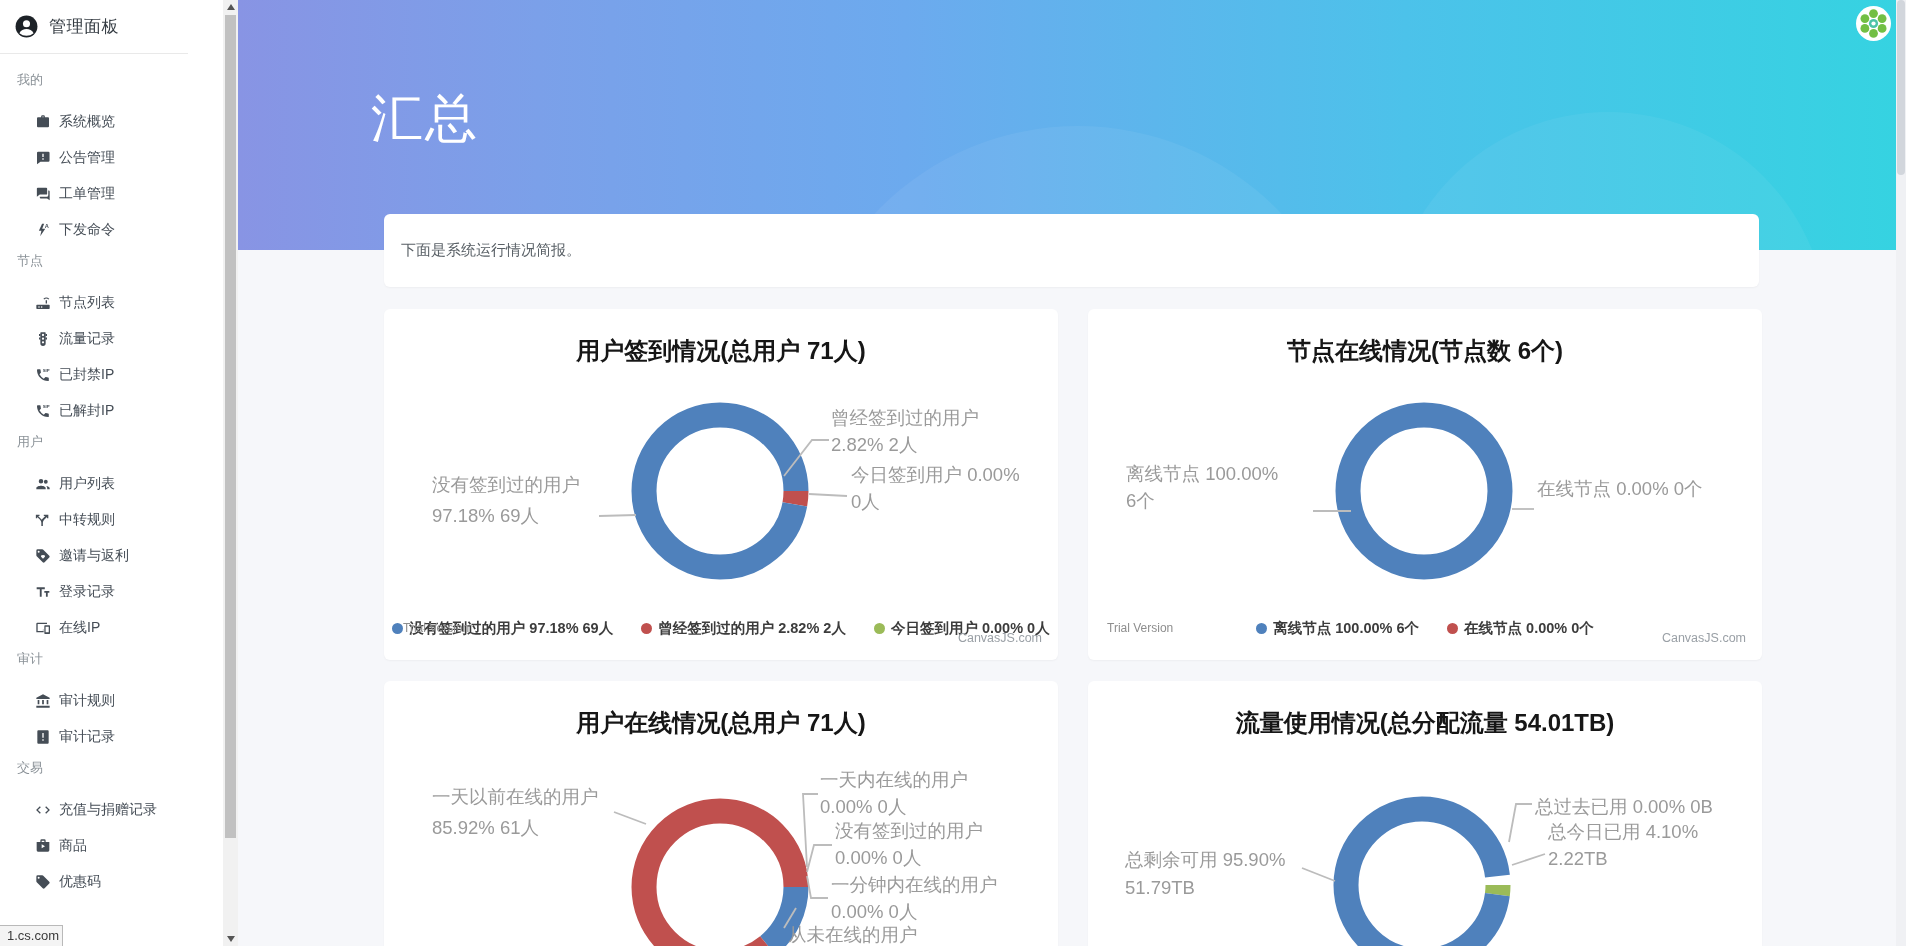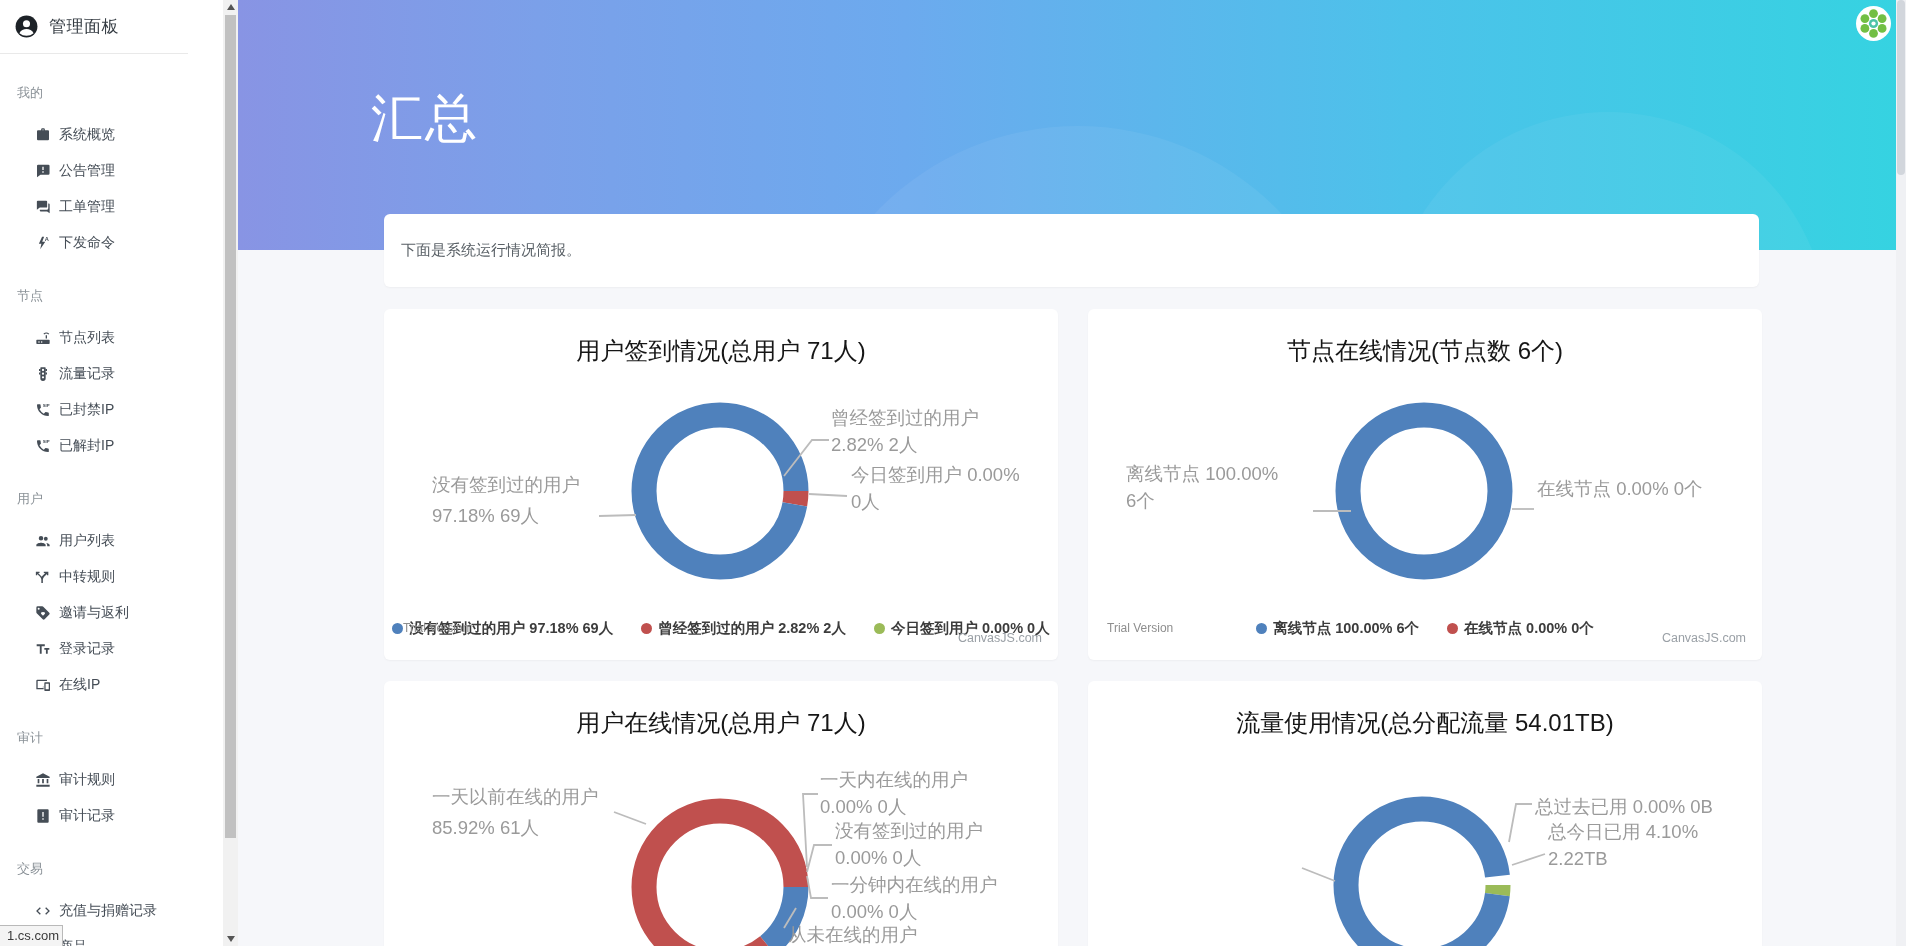--- a/index.html
+++ b/index.html
@@ -3,22 +3,22 @@
 <meta charset="utf-8">
 <style>
   html,body{margin:0;padding:0}
   body{width:1906px;height:946px;overflow:hidden;position:relative;background:#fff;
        font-family:"Liberation Sans","DejaVu Sans",sans-serif;}
   
   #sidebar{position:absolute;left:0;top:0;width:188px;height:946px;background:#fff;z-index:3;overflow:hidden}
   .side-head{display:flex;align-items:center;height:53px;padding-left:14px;border-bottom:1px solid #e9e9e9}
   .side-head .avatar{width:25px;height:25px;margin-right:10px;color:#1d2227}
   .side-head .brand{font-size:17px;font-weight:500;color:#343b42;letter-spacing:.5px}
-  .side-label{margin-top:26px;padding-left:17px;height:18px;line-height:18px;font-size:13px;color:#8a9197}
-  .side-label.first{margin-top:30px}
+  .side-label{margin-top:4px;padding-left:17px;height:18px;line-height:18px;font-size:13px;color:#8a9197}
+  .side-label.first{margin-top:17px}
   .side-item{display:flex;align-items:center;height:36px;padding-left:35px;cursor:pointer;color:#454d56}
   .side-item:first-of-type{margin-top:0}
   .side-group{margin-top:15px}
   .side-icon{width:16px;height:16px;margin-right:8px;flex:0 0 16px;color:#454d56}
   .side-icon svg{width:16px;height:16px;display:block}
   .side-text{font-size:14px;white-space:nowrap}
   
   #side-scroll{position:absolute;left:223px;top:0;width:15px;height:946px;background:#f1f1f1;z-index:4}
   #side-thumb{position:absolute;left:2px;width:11px;top:15px;height:823px;background:#c1c1c1}
   .sb-arrow{position:absolute;left:3.5px;width:0;height:0}
@@ -32,21 +32,21 @@
   #deco1{left:560px;top:126px;width:560px;height:560px}
   #deco2{left:1150px;top:112px;width:440px;height:440px;background:rgba(255,255,255,.05)}
   #hero-title{position:absolute;left:133px;top:84px;font-size:52px;font-weight:200;color:#fff;letter-spacing:2px}
   #brand-logo{position:absolute;left:1617px;top:5px;width:37px;height:37px;cursor:pointer}
   
   .card{position:absolute;background:#fff;border-radius:6px;box-shadow:0 1px 2px rgba(0,0,0,.04)}
   #briefing{left:146px;top:214px;width:1375px;height:73px;display:flex;align-items:center}
   #briefing span{padding-left:17px;font-size:15px;color:#596066}
   
   .chart-card{width:674px;height:351px}
-  .chart-title{position:absolute;left:0;right:0;top:26px;text-align:center;font-size:24px;font-weight:400;color:#161616;white-space:nowrap}
+  .chart-title{position:absolute;left:0;right:0;top:26px;text-align:center;font-size:24px;font-weight:700;color:#161616;white-space:nowrap}
   .chart-svg{position:absolute;left:0;top:0}
   .ann{position:absolute;font-size:18.5px;line-height:27px;color:#9a9a9a;white-space:nowrap}
   .legend{position:absolute;left:0;right:0;bottom:22px;display:flex;justify-content:center;align-items:center;gap:28px}
   .legend-item{display:flex;align-items:center;cursor:pointer}
   .legend-dot{width:11px;height:11px;border-radius:50%;margin-right:6px;flex:0 0 11px}
   .legend-txt{font-size:14.5px;font-weight:700;color:#3c3c3c;white-space:nowrap}
   .wm-left{position:absolute;left:19px;bottom:25px;font-size:12px;color:#8e8e8e}
   .wm-right{position:absolute;right:16px;bottom:15px;font-size:12.5px;color:#9aa0a6;cursor:pointer}
   
   #page-scroll{position:absolute;right:0;top:0;width:10px;height:946px;background:#f0f1f4;z-index:6}
@@ -372,20 +372,24 @@
           <polyline points="457,173 424,184" fill="none" stroke="#bcbcbc" stroke-width="1.8"></polyline>
           <polyline points="214,187 247,200" fill="none" stroke="#bcbcbc" stroke-width="1.8"></polyline>
         </svg>
         <div class="ann" style="left: 447px; top: 112px;">
           <div>总过去已用 0.00% 0B</div>
         </div>
         <div class="ann" style="left: 460px; top: 137px;">
           <div>总今日已用 4.10%</div>
           <div>2.22TB</div>
         </div>
+        <div class="ann" style="left: 37px; top: 165px; line-height: 28px;">
+          <div>总剩余可用 95.90%</div>
+          <div>51.79TB</div>
+        </div>
       </div>
     </div>
   <div id="page-scroll">
     <div id="page-thumb"></div>
   </div>
 </div>
 
 <div id="url-tip">1.cs.com</div>
 
 </body></html>

